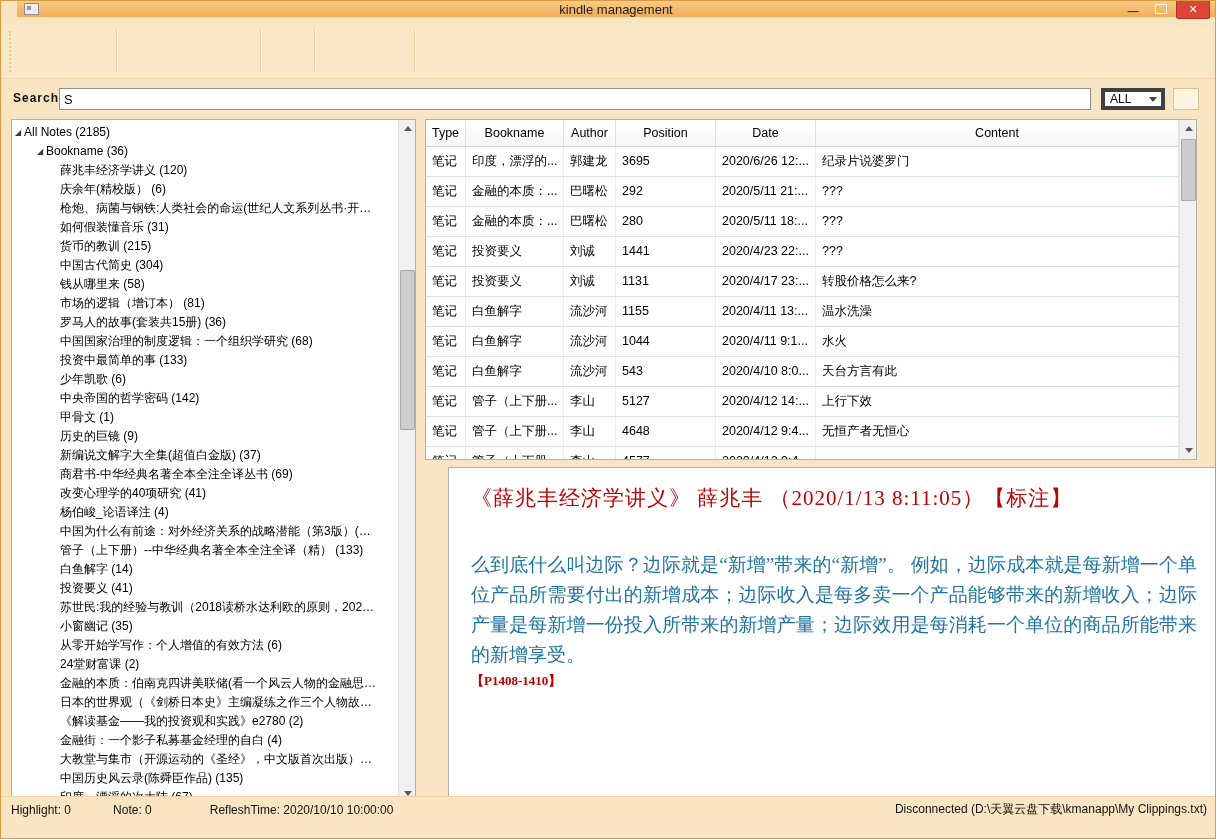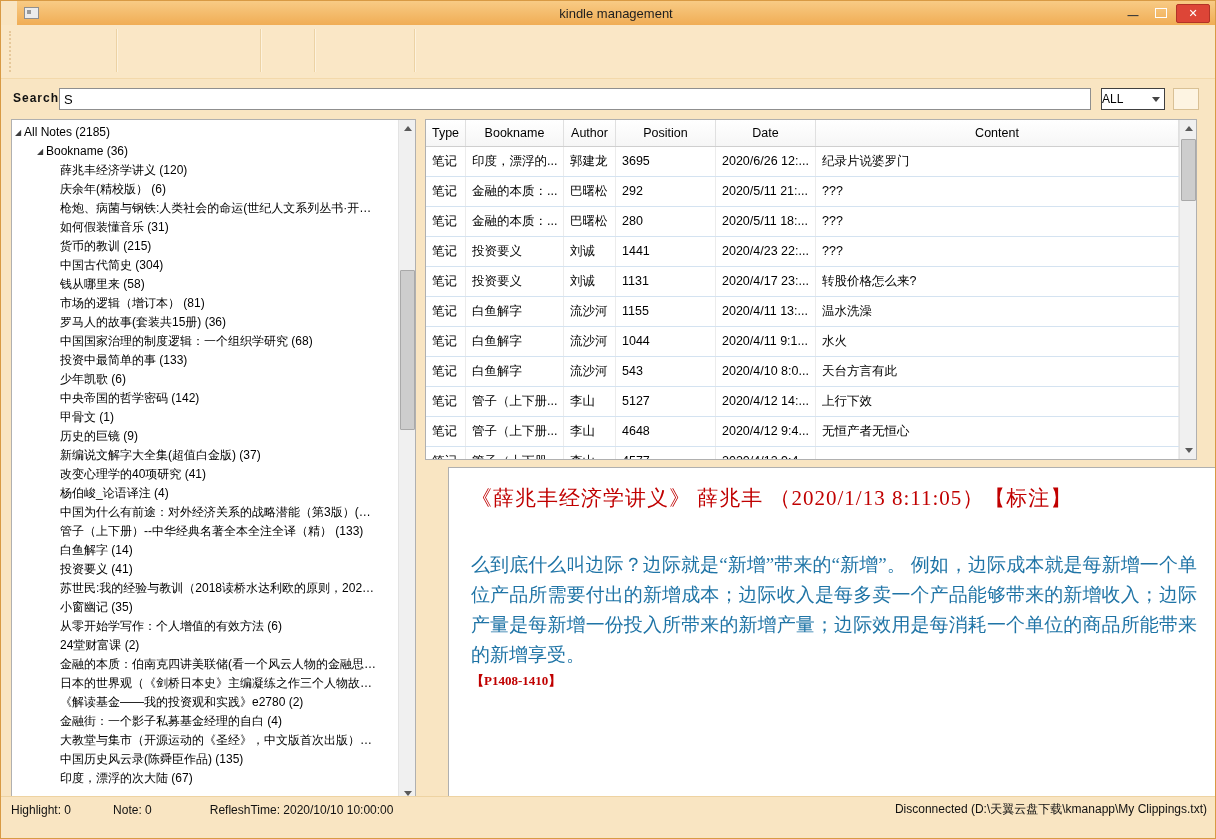--- a/index.html
+++ b/index.html
@@ -6,21 +6,21 @@
   html,body { width: 1216px; height: 839px; }
   body { font-family: "Liberation Sans", sans-serif; background: #e9e9e9; }
 
   .window {
     position: relative; width: 1216px; height: 839px;
     background: #f9e5c2; border: 1px solid #d89a44; overflow: hidden;
   }
 
   
   .titlebar {
-    position: absolute; top: 0; left: 16px; right: 0; height: 24px;
+    position: absolute; top: 0; left: 16px; right: 0; height: 16px;
     background: linear-gradient(#f8cb85, #f0ad55);
     display: flex; align-items: center;
   }
   .app-icon {
     width: 15px; height: 12px; margin-left: 7px;
     background: #ececec; border: 1px solid #8f8f8f; position: relative;
   }
   .app-icon::before {
     content: ""; position: absolute; left: 2px; top: 2px; width: 4px; height: 4px;
     background: #9a9a9a;
@@ -60,22 +60,22 @@
   
   .searchrow { position: absolute; top: 84px; left: 0; right: 0; height: 28px; }
   .search-label { position: absolute; left: 12px; top: 6px; font-size: 12px; font-weight: bold; color: #111; letter-spacing: 1px; }
   .search-input {
     position: absolute; left: 58px; top: 3px; width: 1032px; height: 22px;
     border: 1px solid #8f8f8f; background: #fff; font-size: 13px; padding: 0 4px;
     font-family: "Liberation Sans", sans-serif; outline: none;
   }
   .filter-select {
     position: absolute; left: 1100px; top: 3px; width: 64px; height: 22px;
-    background: #fff; border: 1px solid #404040; display: flex; align-items: center;
-    font-size: 12px; cursor: default;
+    background: #fff; border: 4px solid #404040; display: flex; align-items: center;
+    font-size: 12px; padding-left: 5px; cursor: default;
   }
   .filter-select .chev {
     margin-left: auto; width: 16px; height: 100%; display: flex; align-items: center; justify-content: center;
   }
   .filter-select .chev::before {
     content: ""; border-left: 4px solid transparent; border-right: 4px solid transparent;
     border-top: 5px solid #444;
   }
   .search-extra-btn {
     position: absolute; left: 1172px; top: 3px; width: 26px; height: 22px;
@@ -220,20 +220,21 @@
           <div class="tree-item lvl2"><span>少年凯歌 (6)</span></div>
 
           <div class="tree-item lvl2"><span>中央帝国的哲学密码 (142)</span></div>
 
           <div class="tree-item lvl2"><span>甲骨文 (1)</span></div>
 
           <div class="tree-item lvl2"><span>历史的巨镜 (9)</span></div>
 
           <div class="tree-item lvl2"><span>新编说文解字大全集(超值白金版) (37)</span></div>
 
+          <div class="tree-item lvl2"><span>商君书-中华经典名著全本全注全译丛书 (69)</span></div>
 
           <div class="tree-item lvl2"><span>改变心理学的40项研究 (41)</span></div>
 
           <div class="tree-item lvl2"><span>杨伯峻_论语译注 (4)</span></div>
 
           <div class="tree-item lvl2"><span>中国为什么有前途：对外经济关系的战略潜能（第3版）(…</span></div>
 
           <div class="tree-item lvl2"><span>管子（上下册）--中华经典名著全本全注全译（精） (133)</span></div>
 
           <div class="tree-item lvl2"><span>白鱼解字 (14)</span></div>

